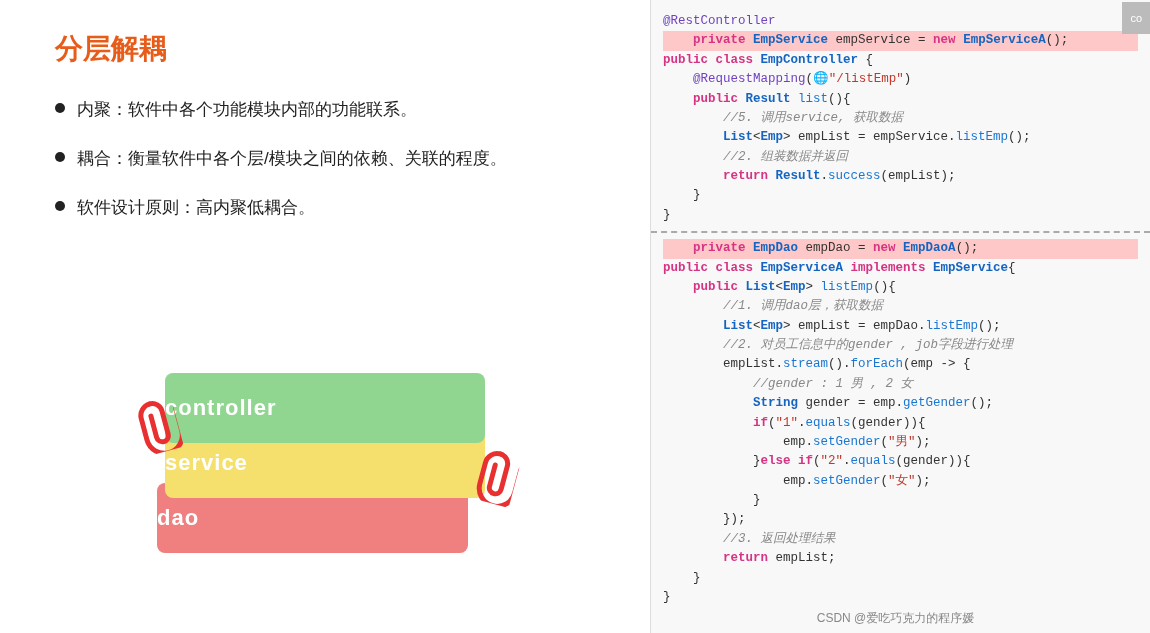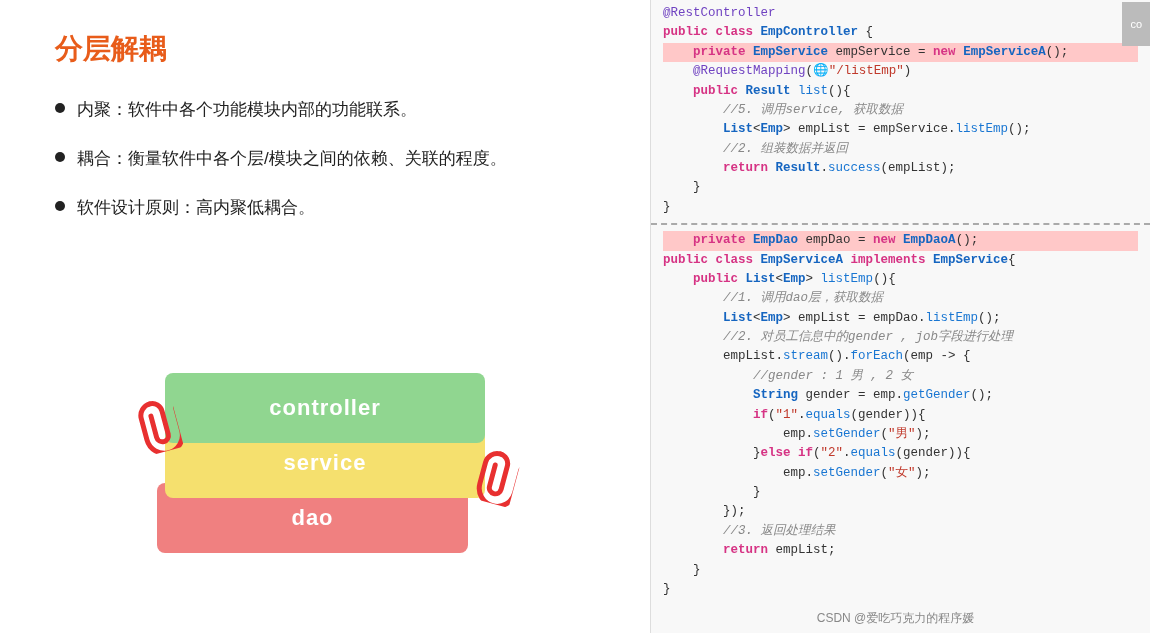--- a/index.html
+++ b/index.html
@@ -68,21 +68,20 @@
       width: 360px;
       height: 220px;
     }
 
     
     .layer-box {
       position: absolute;
       border-radius: 8px;
       display: flex;
       align-items: center;
-      justify-content: center;
       font-size: 22px;
       font-weight: bold;
       color: #fff;
       letter-spacing: 1px;
     }
 
     
     .layer-dao {
       width: 311px;
       height: 70px;
@@ -177,21 +176,21 @@
     .cmt { color: #888; font-style: italic; }
     .fn { color: #1976d2; }
 
     .copy-btn {
       position: absolute;
       top: 2px;
       right: 0;
       background: #bbb;
       color: #fff;
       font-size: 11px;
-      padding: 16px 8px;
+      padding: 10px 8px;
       border: none;
       cursor: pointer;
       z-index: 20;
     }
 
     .watermark {
       position: absolute;
       bottom: 6px;
       right: 10px;
       left: 0;
@@ -250,24 +249,24 @@
           <path d="M22 4C27.523 4 32 8.477 32 14V38C32 41.314 29.314 44 26 44C22.686 44 20 41.314 20 38V16" stroke="#e83030" stroke-width="5" stroke-linecap="round" fill="none"></path>
         </svg>
       </div>
     </div>
   </div>
 </div>
 
 <div class="right-panel">
   <button class="copy-btn">co</button>
 
-  <div class="code-section" style="padding-top:4px; background:#f8f8f8;">
+  <div class="code-section" style="padding-top:12px; background:#f8f8f8;">
     <div class="code-line"><span class="ann">@RestController</span></div>
+    <div class="code-line highlight-red">    <span class="kw">private</span> <span class="cls">EmpService</span> empService = <span class="kw">new</span> <span class="cls">EmpServiceA</span>();</div>
     <div class="code-line"><span class="kw">public class</span> <span class="cls">EmpController</span> {</div>
-    <div class="code-line highlight-red">    <span class="kw">private</span> <span class="cls">EmpService</span> empService = <span class="kw">new</span> <span class="cls">EmpServiceA</span>();</div>
     <div class="code-line"></div>
     <div class="code-line">    <span class="ann">@RequestMapping</span>(🌐<span class="str">"/listEmp"</span>)</div>
     <div class="code-line">    <span class="kw">public</span> <span class="cls">Result</span> <span class="fn">list</span>(){</div>
     <div class="code-line">        <span class="cmt">//5. 调用service, 获取数据</span></div>
     <div class="code-line">        <span class="cls">List</span>&lt;<span class="cls">Emp</span>&gt; empList = empService.<span class="fn">listEmp</span>();</div>
     <div class="code-line">        <span class="cmt">//2. 组装数据并返回</span></div>
     <div class="code-line">        <span class="kw">return</span> <span class="cls">Result</span>.<span class="fn">success</span>(empList);</div>
     <div class="code-line">    }</div>
     <div class="code-line">}</div>
   </div>

